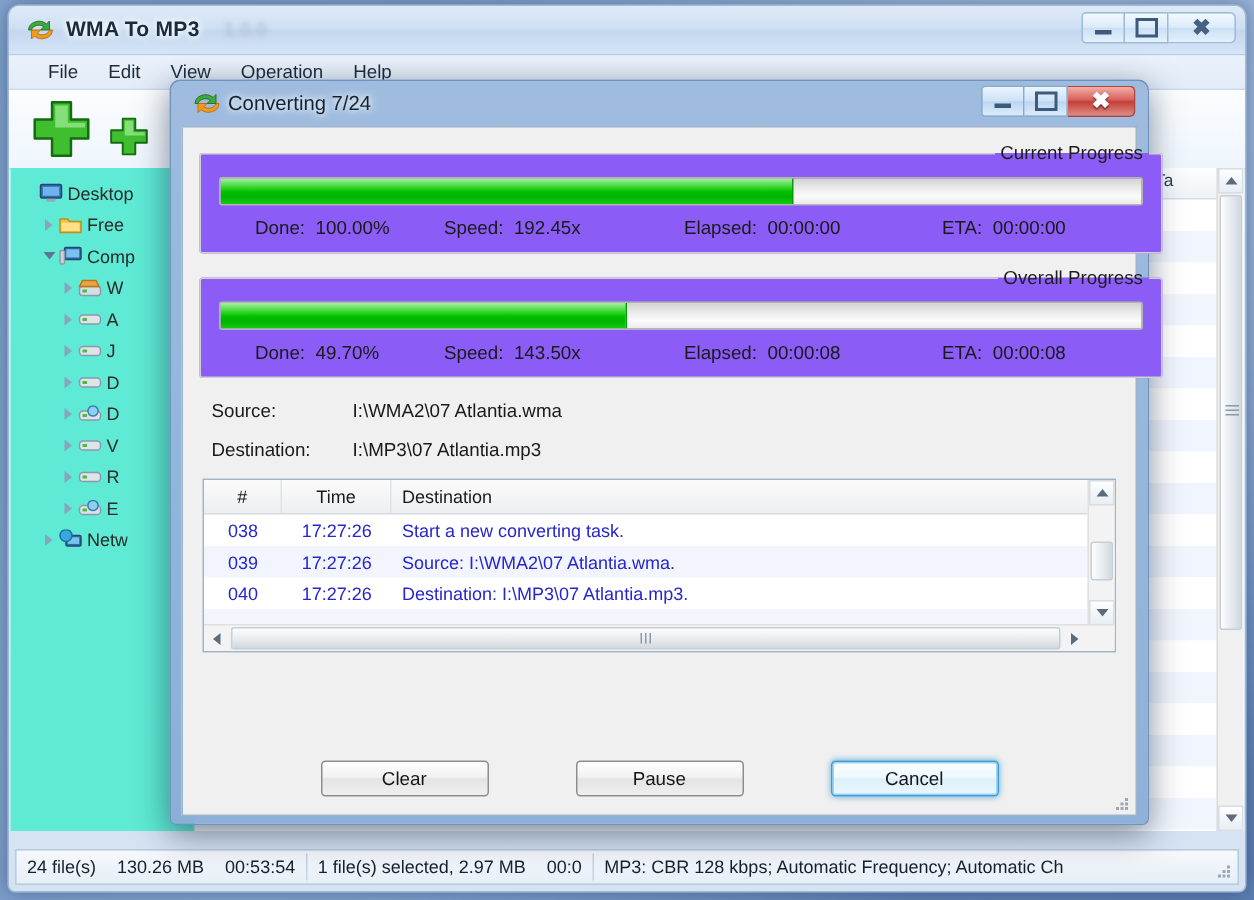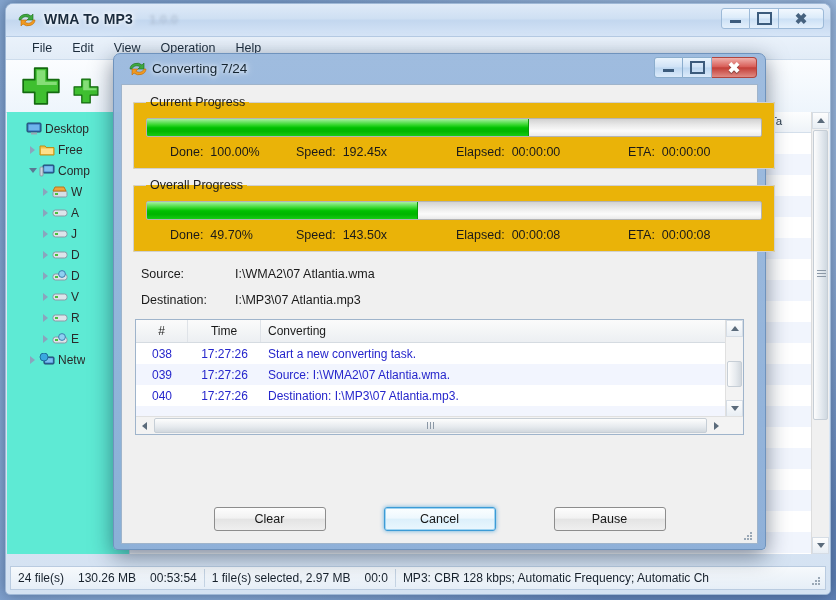--- a/index.html
+++ b/index.html
@@ -202,21 +202,22 @@
     position:relative; height: 460px;
     background: #f0f0f0;
     border: 1px solid #9fb4cb;
     box-sizing: border-box;
     padding: 10px 11px;
   }
 
   fieldset.group {
     border: 1px solid #d0d0d0; border-radius: 2px;
     margin: 0 0 9px 0; padding: 4px 10px 9px 10px;
-    background: #eab308;
+    background: #8b5cf6;
+    text-align: right;
   }
   fieldset.group legend {
     font-size: 12.5px; color: #1d1d1d; padding: 0 4px; margin-left: 2px;
   }
   .pbar {
     height: 19px; margin: 5px 2px 8px 2px;
     background: linear-gradient(180deg,#d2d2d2 0%, #e9e9e9 35%, #fbfbfb 70%, #eaeaea 100%);
     border: 1px solid #b4b4b4; border-radius: 2px;
     position: relative; overflow: hidden; box-sizing: border-box;
   }
@@ -626,21 +627,21 @@
     </div>
     <div class="pathrow">
       <span class="plabel">Destination:</span>
       <span class="pvalue">I:\MP3\07 Atlantia.mp3</span>
     </div>
 
     <div id="log">
       <div id="log-header">
         <div class="c-num">#</div>
         <div class="c-time">Time</div>
-        <div class="c-desc">Converting</div>
+        <div class="c-desc">Destination</div>
       </div>
       <div class="log-row">
         <span class="c-num">038</span>
         <span class="c-time">17:27:26</span>
         <span class="c-desc">Start a new converting task.</span>
       </div>
       <div class="log-row alt">
         <span class="c-num">039</span>
         <span class="c-time">17:27:26</span>
         <span class="c-desc">Source:  I:\WMA2\07 Atlantia.wma.</span>
@@ -672,22 +673,22 @@
             <i></i>
           </div>
         <div class="sb-arrow" style="border:none;background:transparent;position:absolute;right:18px;top:0">
             <i class="sb-right"></i>
           </div>
       </div>
     </div>
 
     <div id="dlg-buttons">
       <div class="dbtn">Clear</div>
+      <div class="dbtn">Pause</div>
       <div class="dbtn focus">Cancel</div>
-      <div class="dbtn">Pause</div>
     </div>
 
     <div id="dlg-grip">
       <i style="left:8px;top:8px"></i>
         <i style="left:5px;top:8px"></i>
       <i style="left:8px;top:5px"></i>
         <i style="left:2px;top:8px"></i>
       <i style="left:5px;top:5px"></i>
         <i style="left:8px;top:2px"></i>
     </div>

